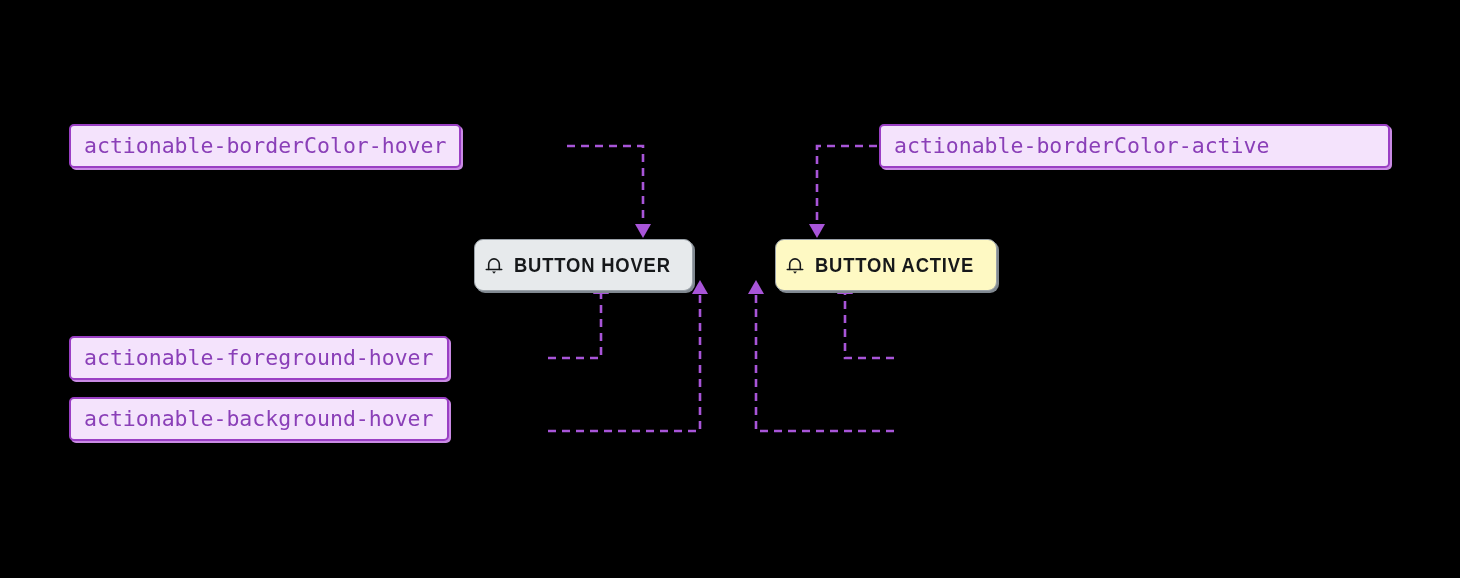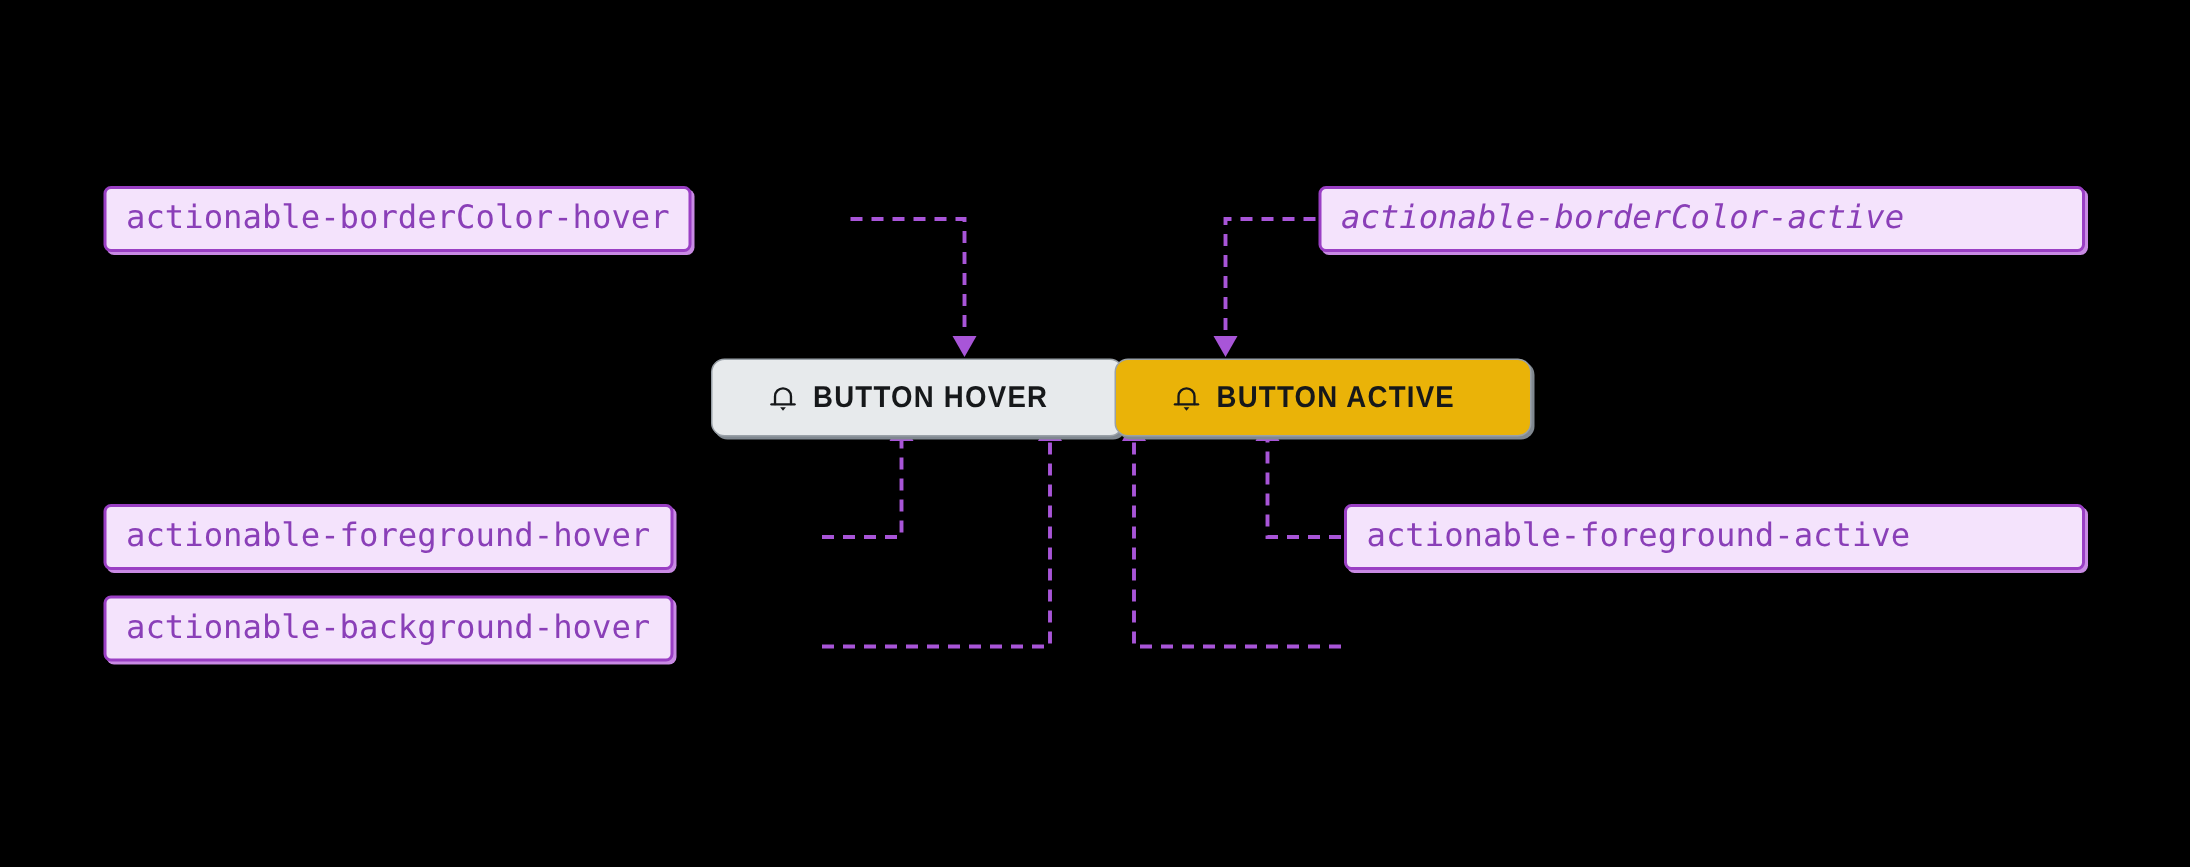--- a/index.html
+++ b/index.html
@@ -41,38 +41,38 @@
     white-space:nowrap;
     line-height:1;
   }
   
   .btn {
     position:absolute;
     display:flex;
     align-items:center;
     gap:9px;
     height:52px;
-    padding:0 36px;
+    padding:0 8px;
     border-radius:9px;
     border:1.5px solid #9aa1a8;
     box-shadow:2px 2px 0 0 #808890;
   }
   .btn .label {
     font-family:"Liberation Sans", sans-serif;
     font-weight:bold;
     font-size:20px;
     letter-spacing:0.9px;
     color:#16181a;
     white-space:nowrap;
     transform:scaleX(0.92);
     transform-origin:left center;
   }
   .btn .bell { display:block; width:22px; height:23px; }
   .btn-hover  { background:#e7eaec; }
-  .btn-active { background:#eab308; }
+  .btn-active { background:#fef9c3;margin-left:32px; }
 </style>
 </head>
 <body>
 
 <div id="stage">
 
   <svg class="edges" viewBox="0 0 1460 578" width="1460" height="578">
 
     <g>
       <path d="M567,146 L643,146 L643,226" fill="none" stroke="#a855d8" stroke-width="2.6" stroke-dasharray="8,6"></path>
@@ -110,27 +110,24 @@
   </div>
 
   <div class="token" style="left:69px; top:336px;text-align:center;">
     <span class="txt">actionable-foreground-hover</span>
   </div>
 
   <div class="token" style="left:69px; top:397px;">
     <span class="txt">actionable-background-hover</span>
   </div>
 
-  <div class="token" style="left:879px; top:124px; width:511px;font-style:italic;">
+  <div class="token" style="left:879px; top:124px; width:511px;">
     <span class="txt">actionable-borderColor-active</span>
   </div>
 
-  <div class="token" style="left:896px; top:336px; width:494px;">
-    <span class="txt">actionable-foreground-active</span>
-  </div>
 
 
   <div class="btn btn-hover" style="left:474px; top:239px;">
     <span class="bell">
       <svg viewBox="0 0 24 24" width="22" height="23" fill="none" stroke="#16181a" stroke-width="1.7" stroke-linecap="round" stroke-linejoin="round">
         <path d="M6.2 16.2 V10.6 a5.8 5.8 0 0 1 11.6 0 v5.6"></path>
         <line x1="3.6" y1="16.4" x2="20.4" y2="16.4"></line>
         <path d="M9.9 18.6 h4.2 l-2.1 2.5 z" fill="#16181a" stroke="none"></path>
       </svg>
     </span>

